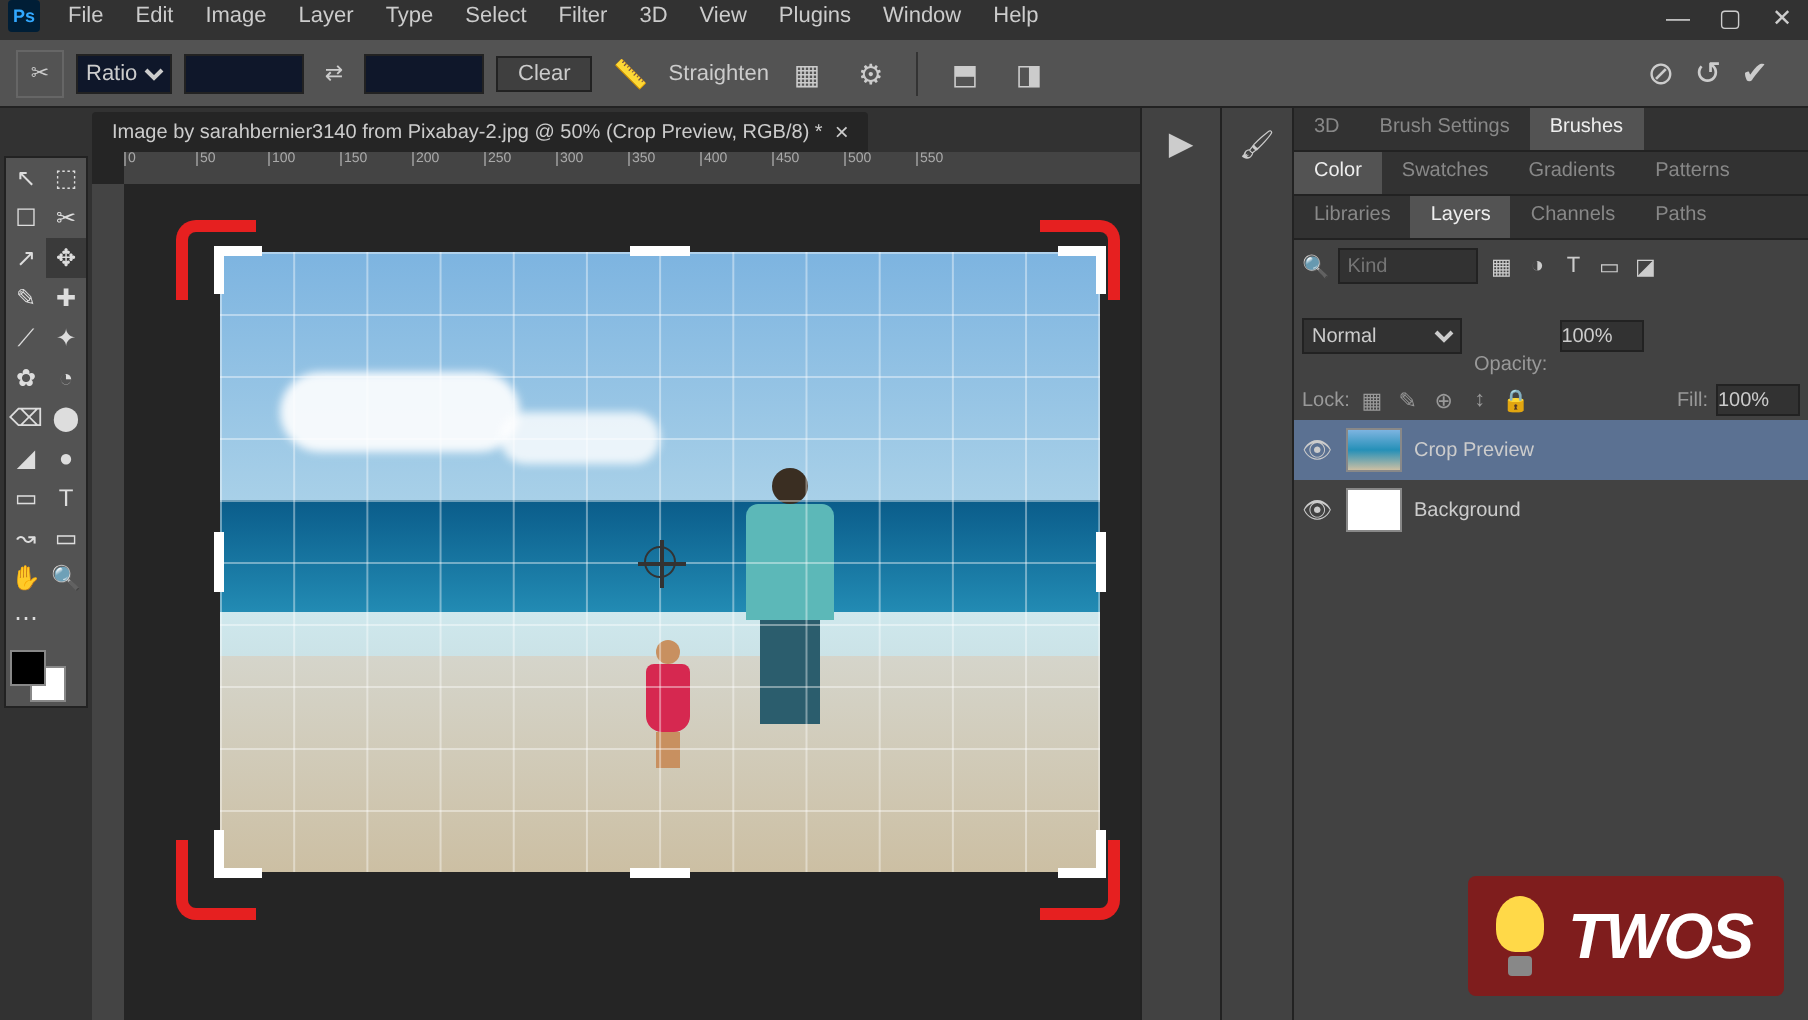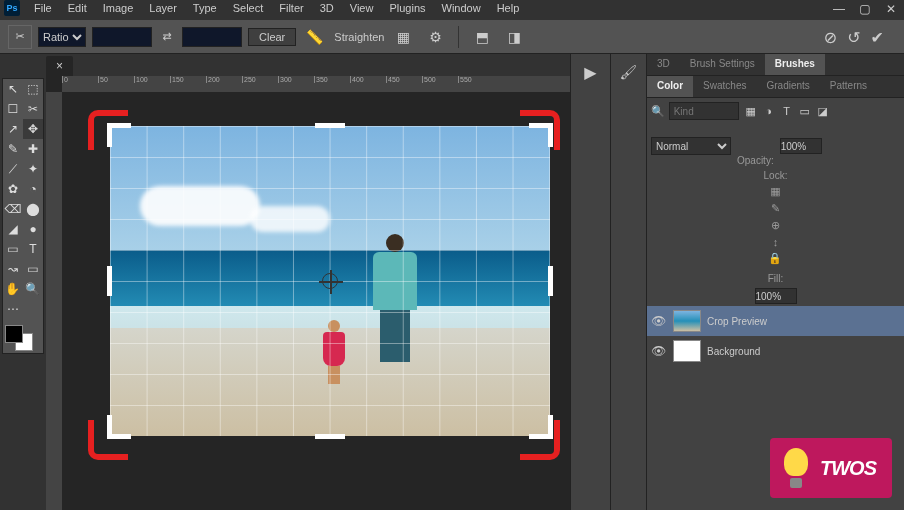--- a/index.html
+++ b/index.html
@@ -92,45 +92,45 @@
 
 .rightcol { position: absolute; right: 0; top: 54px; width: 334px; bottom: 0; display: flex;}
 .vert-tabs { width: 40px; background: #424242; border-left: 1px solid #222; padding-top: 4px;}
 .vert-tabs .vt { height: 28px; display: flex; align-items: center; justify-content: center; font-size: 16px; cursor: pointer;}
 .vert-tabs2 { width: 36px; background: #424242; border-left: 1px solid #222; padding-top: 4px;}
 .vert-tabs2 .vt { height: 28px; display: flex; align-items: center; justify-content: center; font-size: 14px; cursor: pointer;}
 
 .panels { flex: 1; background: #323232; border-left: 1px solid #222; display: flex; flex-direction: column;}
 .panel-tabs { display: flex; background: #323232; height: 22px; border-bottom: 1px solid #222;}
 .panel-tabs span { padding: 4px 10px; font-size: 10px; cursor: pointer; color: #888;}
-.panel-tabs span.active { background: #535353; color: #eee; font-weight: bold;}
+.panel-tabs span.active { background: #535353; color: #eee;}
 
 
 .layers-panel { flex: 1; display: flex; flex-direction: column; background: #424242;}
 .layers-controls { padding: 4px; display: flex; align-items: center; gap: 4px; background: #424242;}
 .layers-controls input[type=text] { background: #323232; border: 1px solid #222; color: #ccc; width: 70px; font-size: 10px; height: 18px; padding: 0 4px;}
 .layers-controls .icongrp { display: flex; gap: 2px; font-size: 11px;}
 .layers-controls .icongrp span { width: 16px; text-align: center; cursor: pointer;}
 .blend-row { padding: 2px 4px; display: flex; align-items: center; gap: 6px; background: #424242;}
 .blend-row select { background: #323232; border: 1px solid #222; color: #ccc; font-size: 10px; width: 80px; height: 18px;}
 .blend-row .oplab { font-size: 10px; color: #999; margin-top: 29px;}
 .blend-row input { background: #323232; border: 1px solid #222; color: #ccc; width: 42px; font-size: 10px; height: 16px;}
-.lock-row { padding: 2px 4px; display: flex; align-items: center; gap: 4px; font-size: 10px; color: #999; background: #424242; flex-direction: column;}
+.lock-row { padding: 2px 4px; display: flex; align-items: center; gap: 4px; font-size: 10px; color: #999; background: #424242;}
 .lock-row .li { font-size: 11px; width: 14px; text-align: center;}
 .layers-list { flex: 1; background: #424242; }
 .layer-row { display: flex; align-items: center; height: 30px; padding: 0 4px; gap: 6px;}
 .layer-row.active { background: #5b7192;}
 .layer-row .eye { width: 16px; font-size: 12px;}
 .layer-row .thumb { width: 28px; height: 22px; border: 1px solid #888;}
 .thumb-crop { background: linear-gradient(to bottom, #7db4e0 0%, #2590b8 50%, #ccbfa3 100%);}
 .thumb-bg { background: #fff;}
 .layer-row .lname { font-size: 10px;}
 
 
-.watermark { position: absolute; right: 12px; bottom: 12px; background: #be185d; color: #fff; padding: 10px 16px 10px 10px; border-radius: 4px; display: flex; align-items: center; gap: 8px; font-size: 20px; font-weight: 800; font-style: italic; letter-spacing: -1px;}
+.watermark { position: absolute; right: 12px; bottom: 12px; background: #7f1d1d; color: #fff; padding: 10px 16px 10px 10px; border-radius: 4px; display: flex; align-items: center; gap: 8px; font-size: 32px; font-weight: 800; font-style: italic; letter-spacing: -1px;}
 .watermark .bulb { width: 32px; height: 40px; position: relative;}
 .watermark .bulb::before { content: ''; position: absolute; top: 0; left: 4px; width: 24px; height: 28px; background: #ffd948; border-radius: 50% 50% 40% 40%;}
 .watermark .bulb::after { content: ''; position: absolute; bottom: 0; left: 10px; width: 12px; height: 10px; background: #888; border-radius: 2px;}
 
 
 .collapse-col { position: absolute; left: 570px; top: 76px; width: 36px; display: flex; flex-direction: column; align-items: center; gap: 6px; padding-top: 6px;}
 .collapse-col span { font-size: 18px; cursor: pointer; font-style: italic; font-family: serif;}
 
 </style>
 </head>
@@ -174,20 +174,21 @@
 </div>
 
 <div class="commit-bar">
   <span>⊘</span>
   <span>↺</span>
   <span>✔</span>
 </div>
 
 <div class="doctab-strip">
   <div class="doctab">
+    <span>Image by sarahbernier3140 from Pixabay-2.jpg @ 50% (Crop Preview, RGB/8) *</span>
     <span class="close">×</span>
   </div>
 </div>
 
 <div class="toolbox">
   <div class="tool">↖</div>
   <div class="tool">⬚</div>
   <div class="tool">☐</div>
   <div class="tool">✂</div>
   <div class="tool">↗</div>
@@ -294,20 +295,26 @@
       <span>Brush Settings</span>
       <span class="active">Brushes</span>
     </div>
     <div class="panel-tabs">
       <span class="active">Color</span>
       <span>Swatches</span>
       <span>Gradients</span>
       <span>Patterns</span>
     </div>
 
+    <div class="panel-tabs">
+      <span>Libraries</span>
+      <span class="active">Layers</span>
+      <span>Channels</span>
+      <span>Paths</span>
+    </div>
     <div class="layers-panel">
       <div class="layers-controls">
         <span style="font-size:11px">🔍</span>
         <input type="text" placeholder="Kind" style="">
         <div class="icongrp">
           <span>▦</span>
           <span>◑</span>
           <span>T</span>
           <span>▭</span>
           <span>◪</span>

